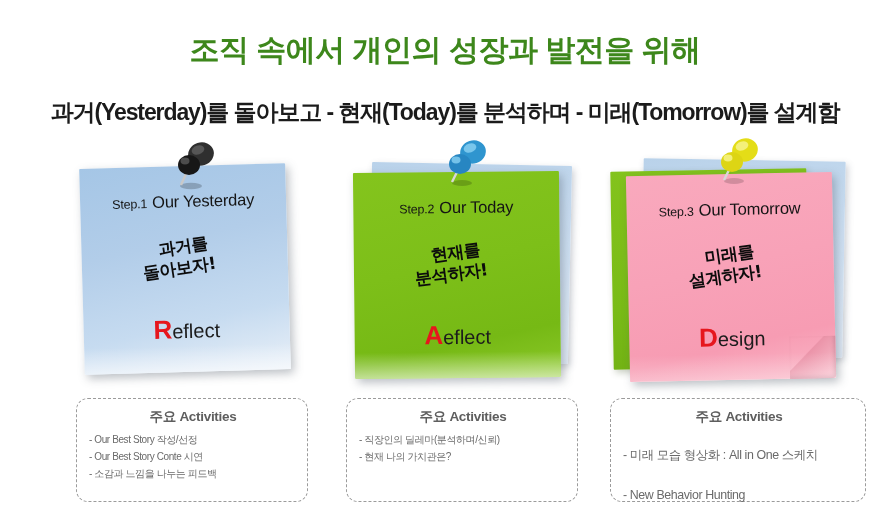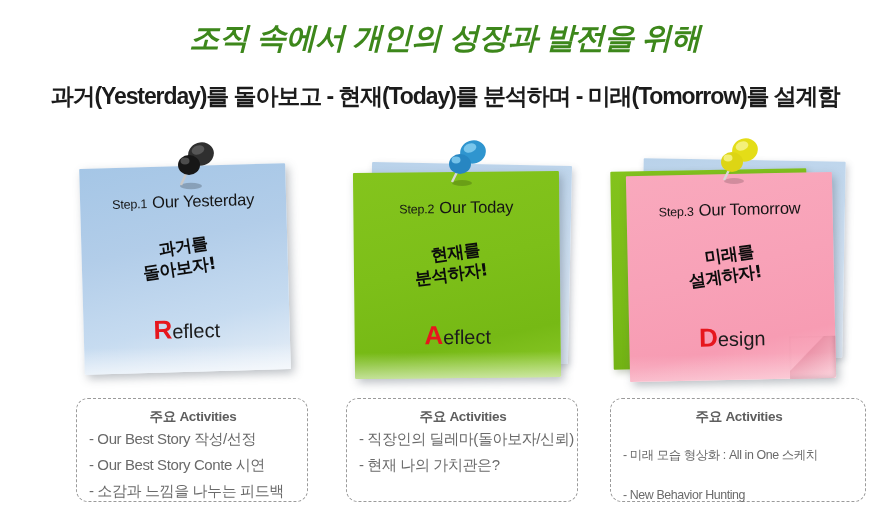--- a/index.html
+++ b/index.html
@@ -18,28 +18,27 @@
   
   #header {
     position: absolute;
     left: 0;
     top: 0;
     width: 890px;
     height: 118px;
     text-align: center;
   }
   #main-title {
-    margin: 0;
+    margin: 12px;
     padding-top: 18px;
     font-size: 30px;
     font-weight: bold;
     color: #3d871b;
     letter-spacing: -0.5px;
     white-space: nowrap;
-    font-style: italic;
   }
   #sub-title {
     margin: 8px;
     padding-top: 14px;
     font-size: 23px;
     font-weight: bold;
     color: #1b1b1b;
     letter-spacing: -1.1px;
     white-space: nowrap;
   }
@@ -210,23 +209,24 @@
   #column-3 .activities {
     left: 8px;
     width: 256px;
   }
   .activities-title {
     text-align: center;
     font-size: 13.5px;
     font-weight: bold;
     color: #5e5e5e;
     letter-spacing: -0.3px;
+    margin-bottom: 5px;
   }
   .activity-item {
-    font-size: 15px;
+    font-size: 10px;
     color: #6a6a6a;
     letter-spacing: -0.4px;
     line-height: 1.72;
     white-space: nowrap;
   }
   #column-3 .activity-item {
     font-size: 12.4px;
     margin-top: 19px;
   }
 </style>
@@ -303,21 +303,21 @@
       <ellipse cx="37" cy="16" rx="13" ry="11.5" fill="#2f95cf" transform="rotate(-18 37 16)"></ellipse>
       <ellipse cx="34" cy="12" rx="6.5" ry="4.5" fill="#79c6ec" transform="rotate(-18 34 12)"></ellipse>
       <ellipse cx="24" cy="28" rx="11" ry="10" fill="#2786c2"></ellipse>
       <ellipse cx="20" cy="24" rx="4.5" ry="3.4" fill="#74c2e9"></ellipse>
     </svg>
 
   </div>
 
   <div class="activities">
     <div class="activities-title">주요 Activities</div>
-    <div class="activity-item">- 직장인의 딜레마(돌아보자/신뢰)</div>
+    <div class="activity-item">- 직장인의 딜레마(분석하며/신뢰)</div>
     <div class="activity-item">- 현재 나의 가치관은?</div>
   </div>
 </div>
 
 <div class="column" id="column-3">
 
   <div class="note-stack">
 
     <div class="note-back blue-back" style="left:40px; top:20px; width:202px; height:196px; transform: rotate(1.0deg);"></div>
 

